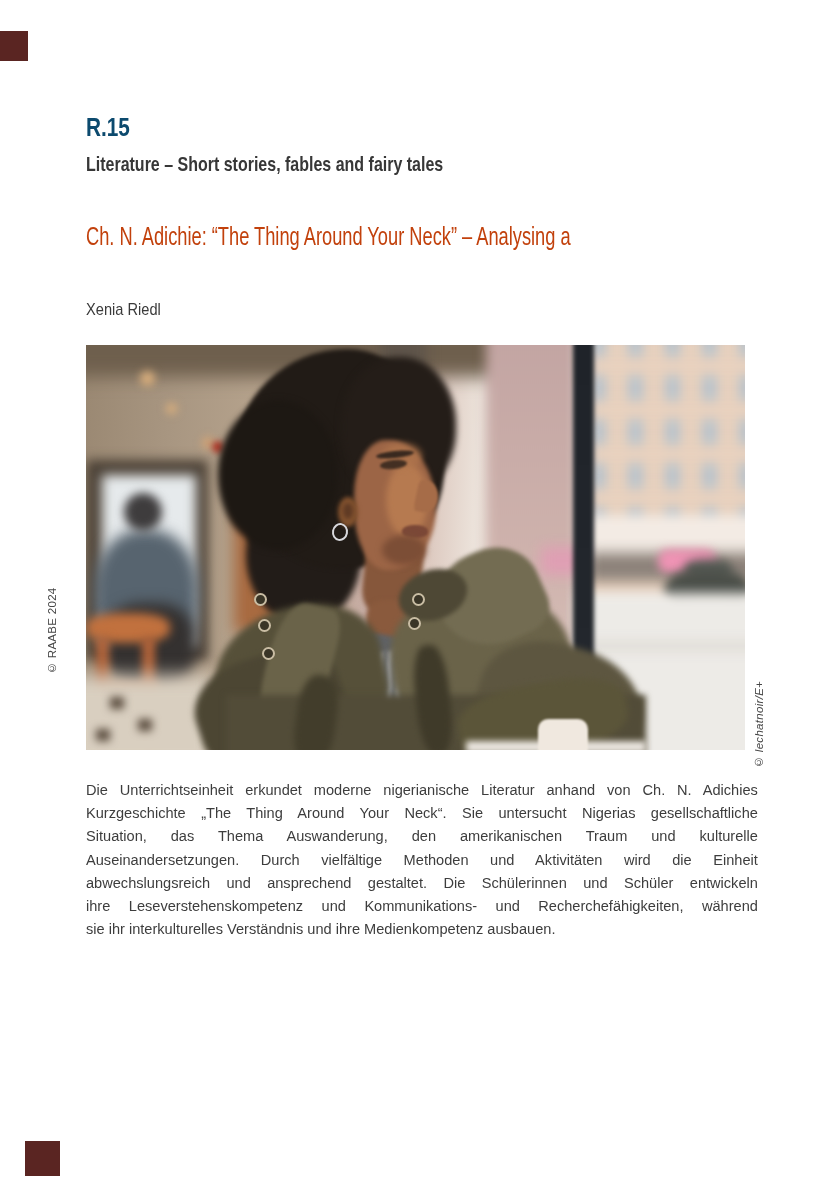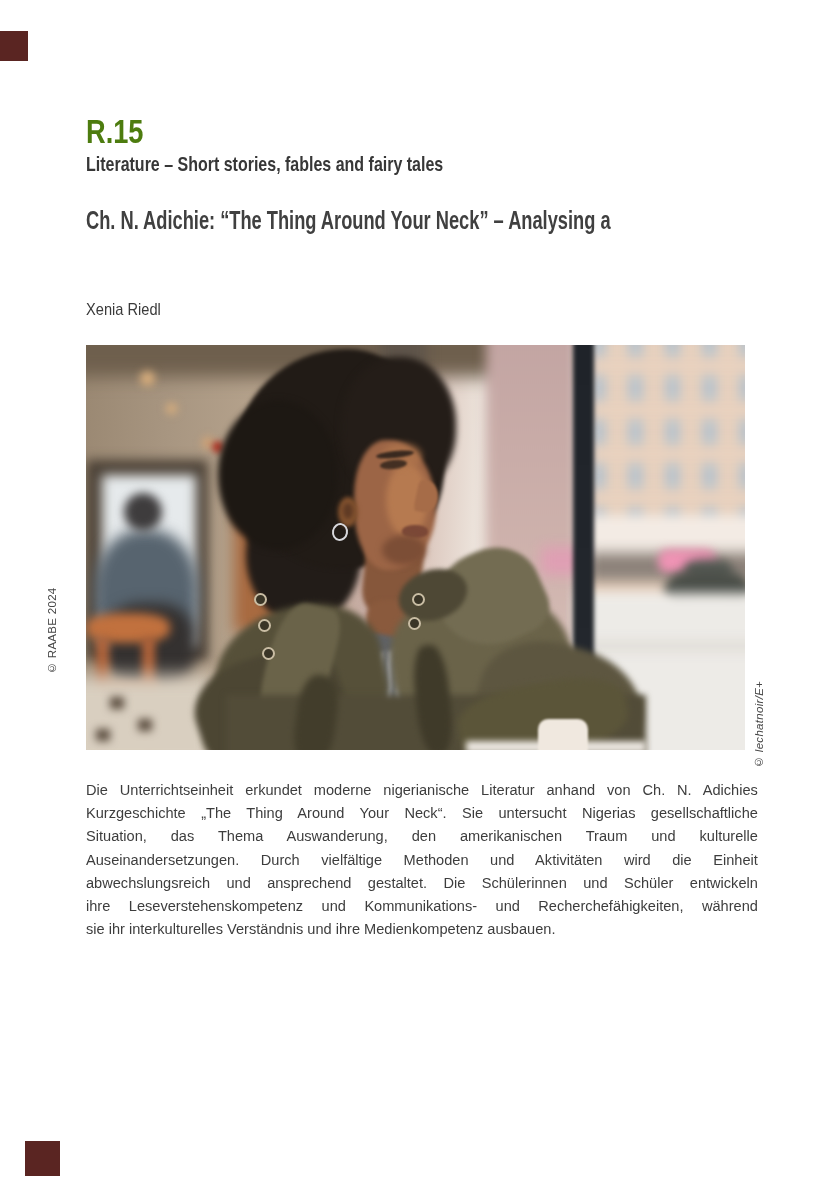--- a/index.html
+++ b/index.html
@@ -8,25 +8,25 @@
     font-family:"Liberation Sans","DejaVu Sans",sans-serif;overflow:hidden;
   }
   .abs{position:absolute;}
   .condense{display:inline-block;transform-origin:0 50%;white-space:nowrap;}
 
   
   .corner-top{left:0;top:31px;width:28px;height:30px;background:#5a2522;}
   .corner-bottom{left:25px;top:1141px;width:35px;height:35px;background:#5a2522;}
 
   
-  .unit-code{left:86px;top:112px;font-size:34px;font-weight:700;color:#4d7c0f;}
+  .unit-code{left:86px;top:112px;font-size:26px;font-weight:700;color:#0c4a6e;}
   .unit-code .condense{transform:scaleX(0.80);}
   .series-title{left:86px;top:152px;font-size:20.5px;font-weight:700;color:#373737;}
   .series-title .condense{transform:scaleX(0.78);}
-  .main-title{left:86px;top:204px;font-size:25px;font-weight:700;color:#404040;line-height:33px;}
+  .main-title{left:86px;top:220px;font-size:25px;font-weight:400;color:#c2410c;line-height:33px;}
   .main-title .condense{transform:scaleX(0.73);}
   .author{left:86px;top:300px;font-size:17px;color:#3a3a3a;}
   .author .condense{transform:scaleX(0.86);}
 
   
   .vtext{writing-mode:vertical-rl;transform:rotate(180deg);font-size:11.5px;color:#454545;letter-spacing:.3px;}
   .left-credit{left:46px;top:562px;height:112px;}
   .right-credit{left:753px;top:630px;height:138px;font-style:italic;}
 
   

